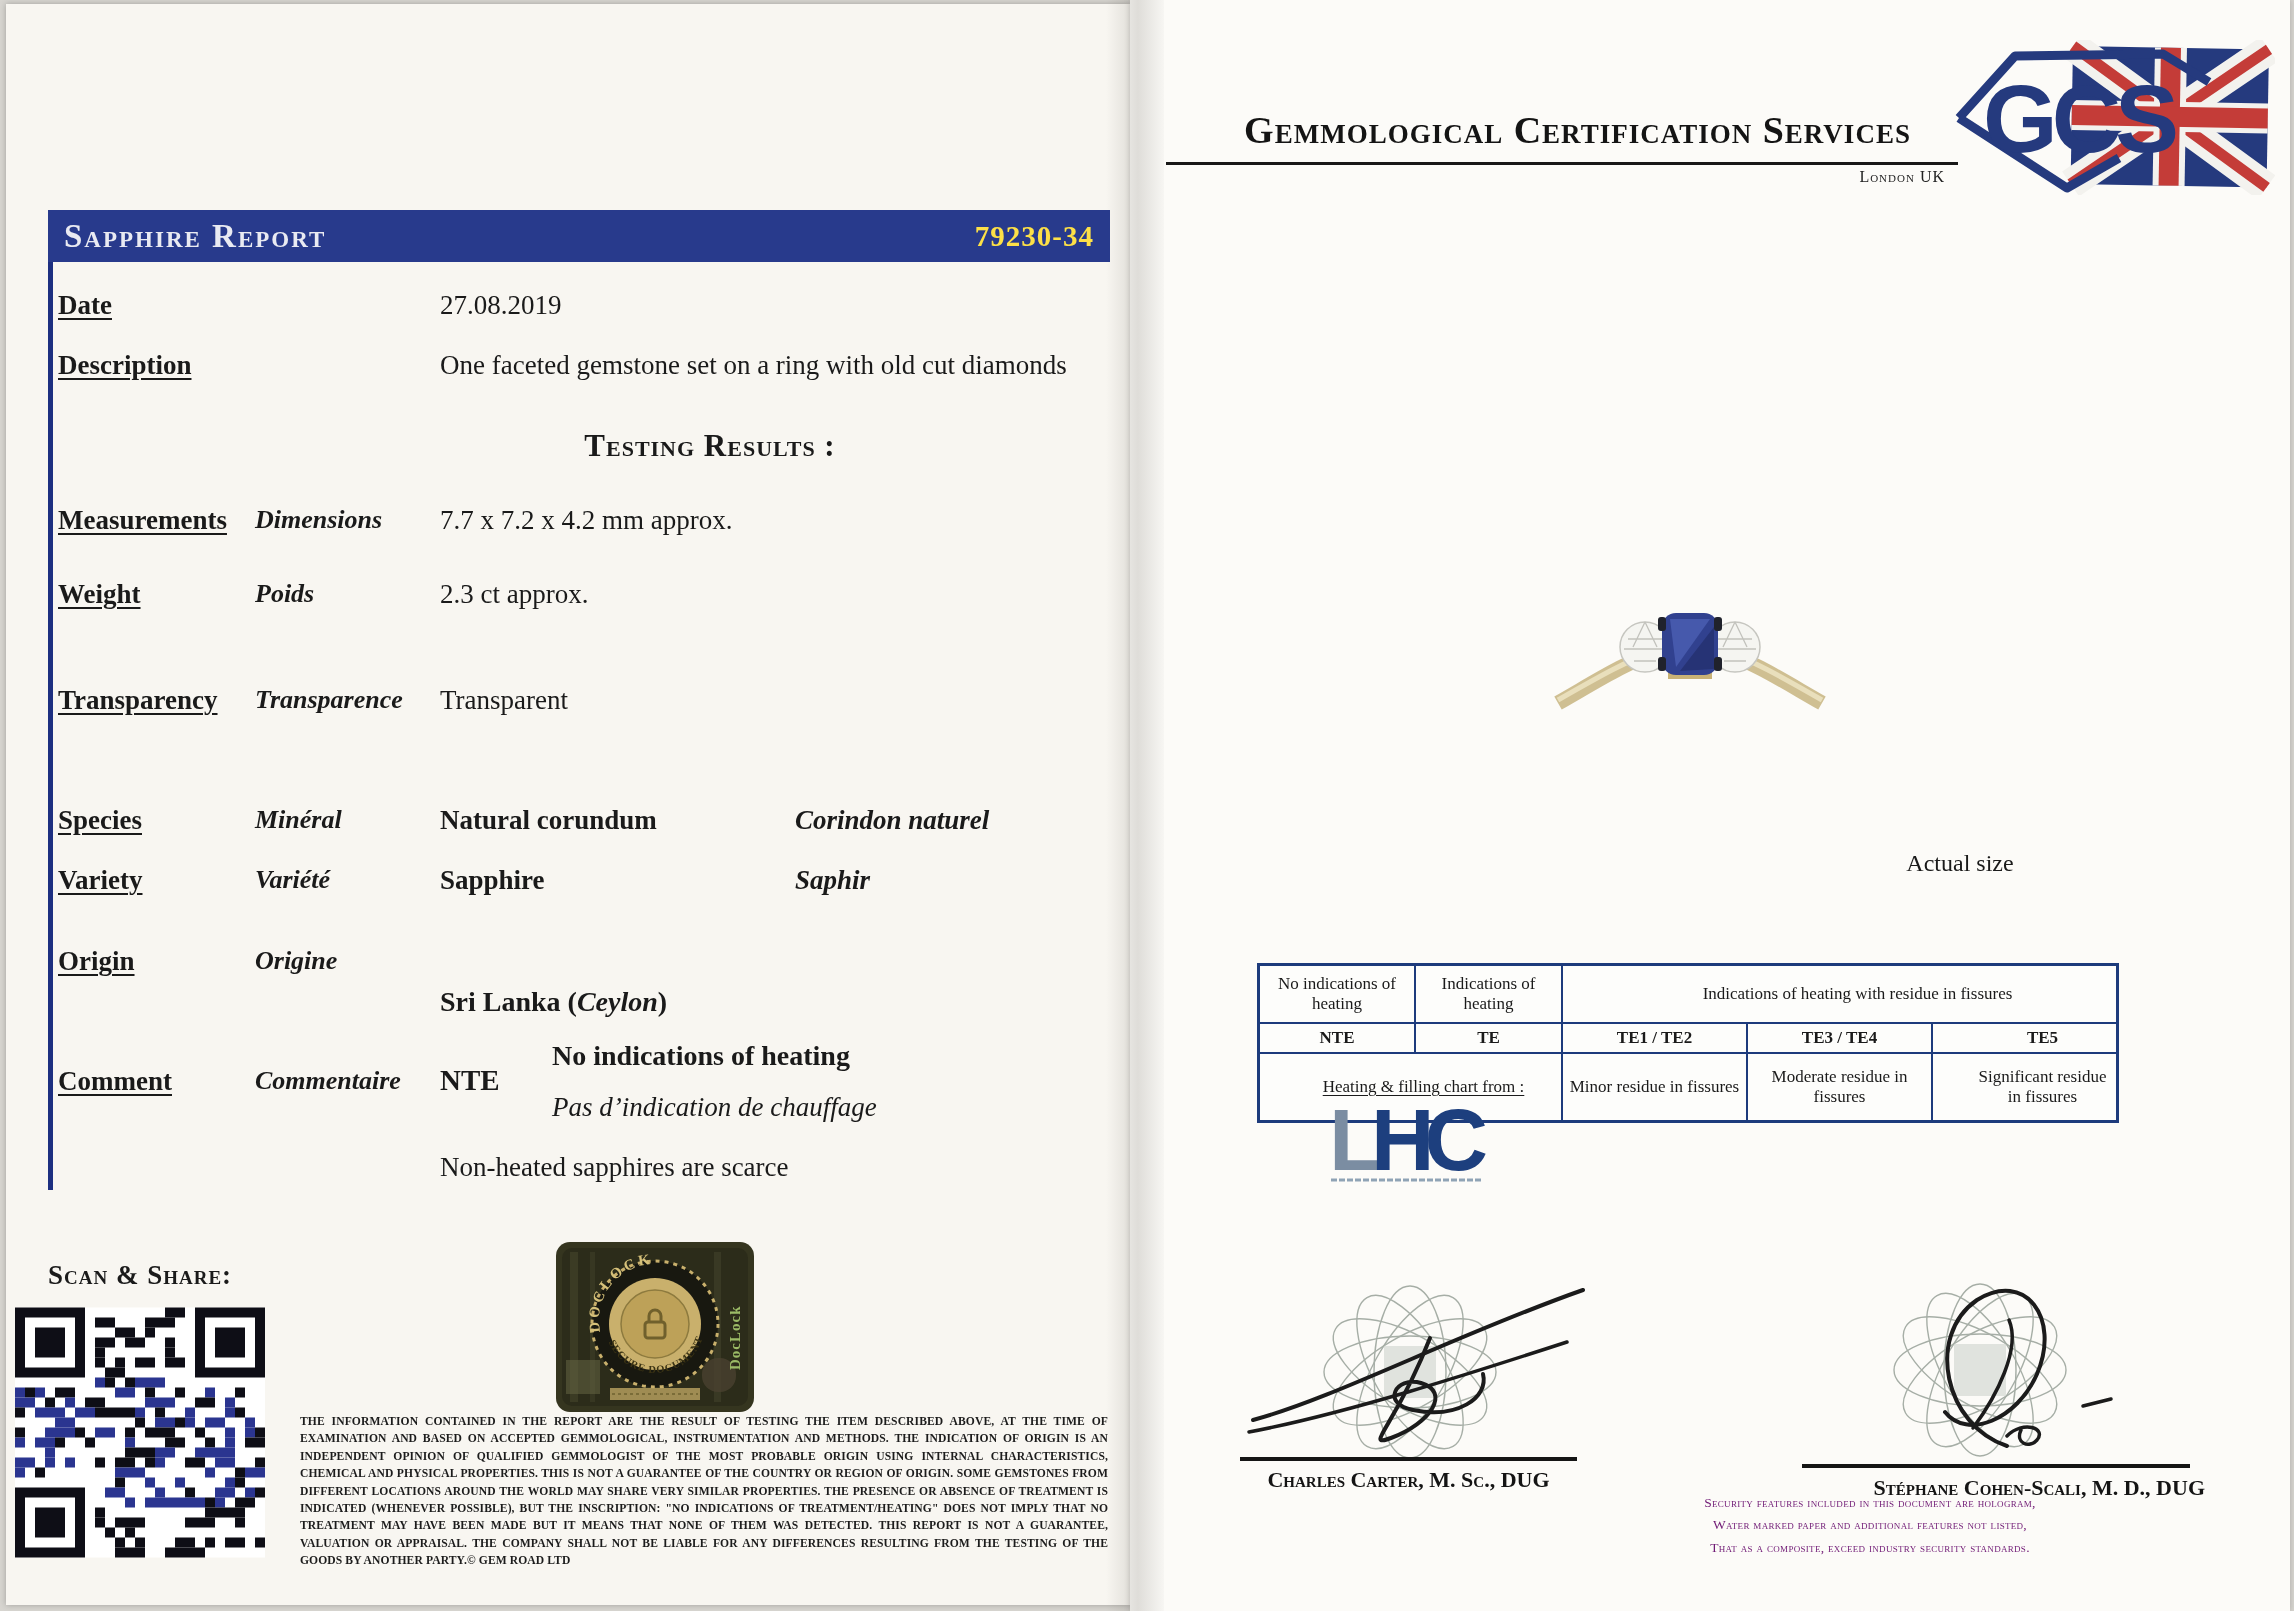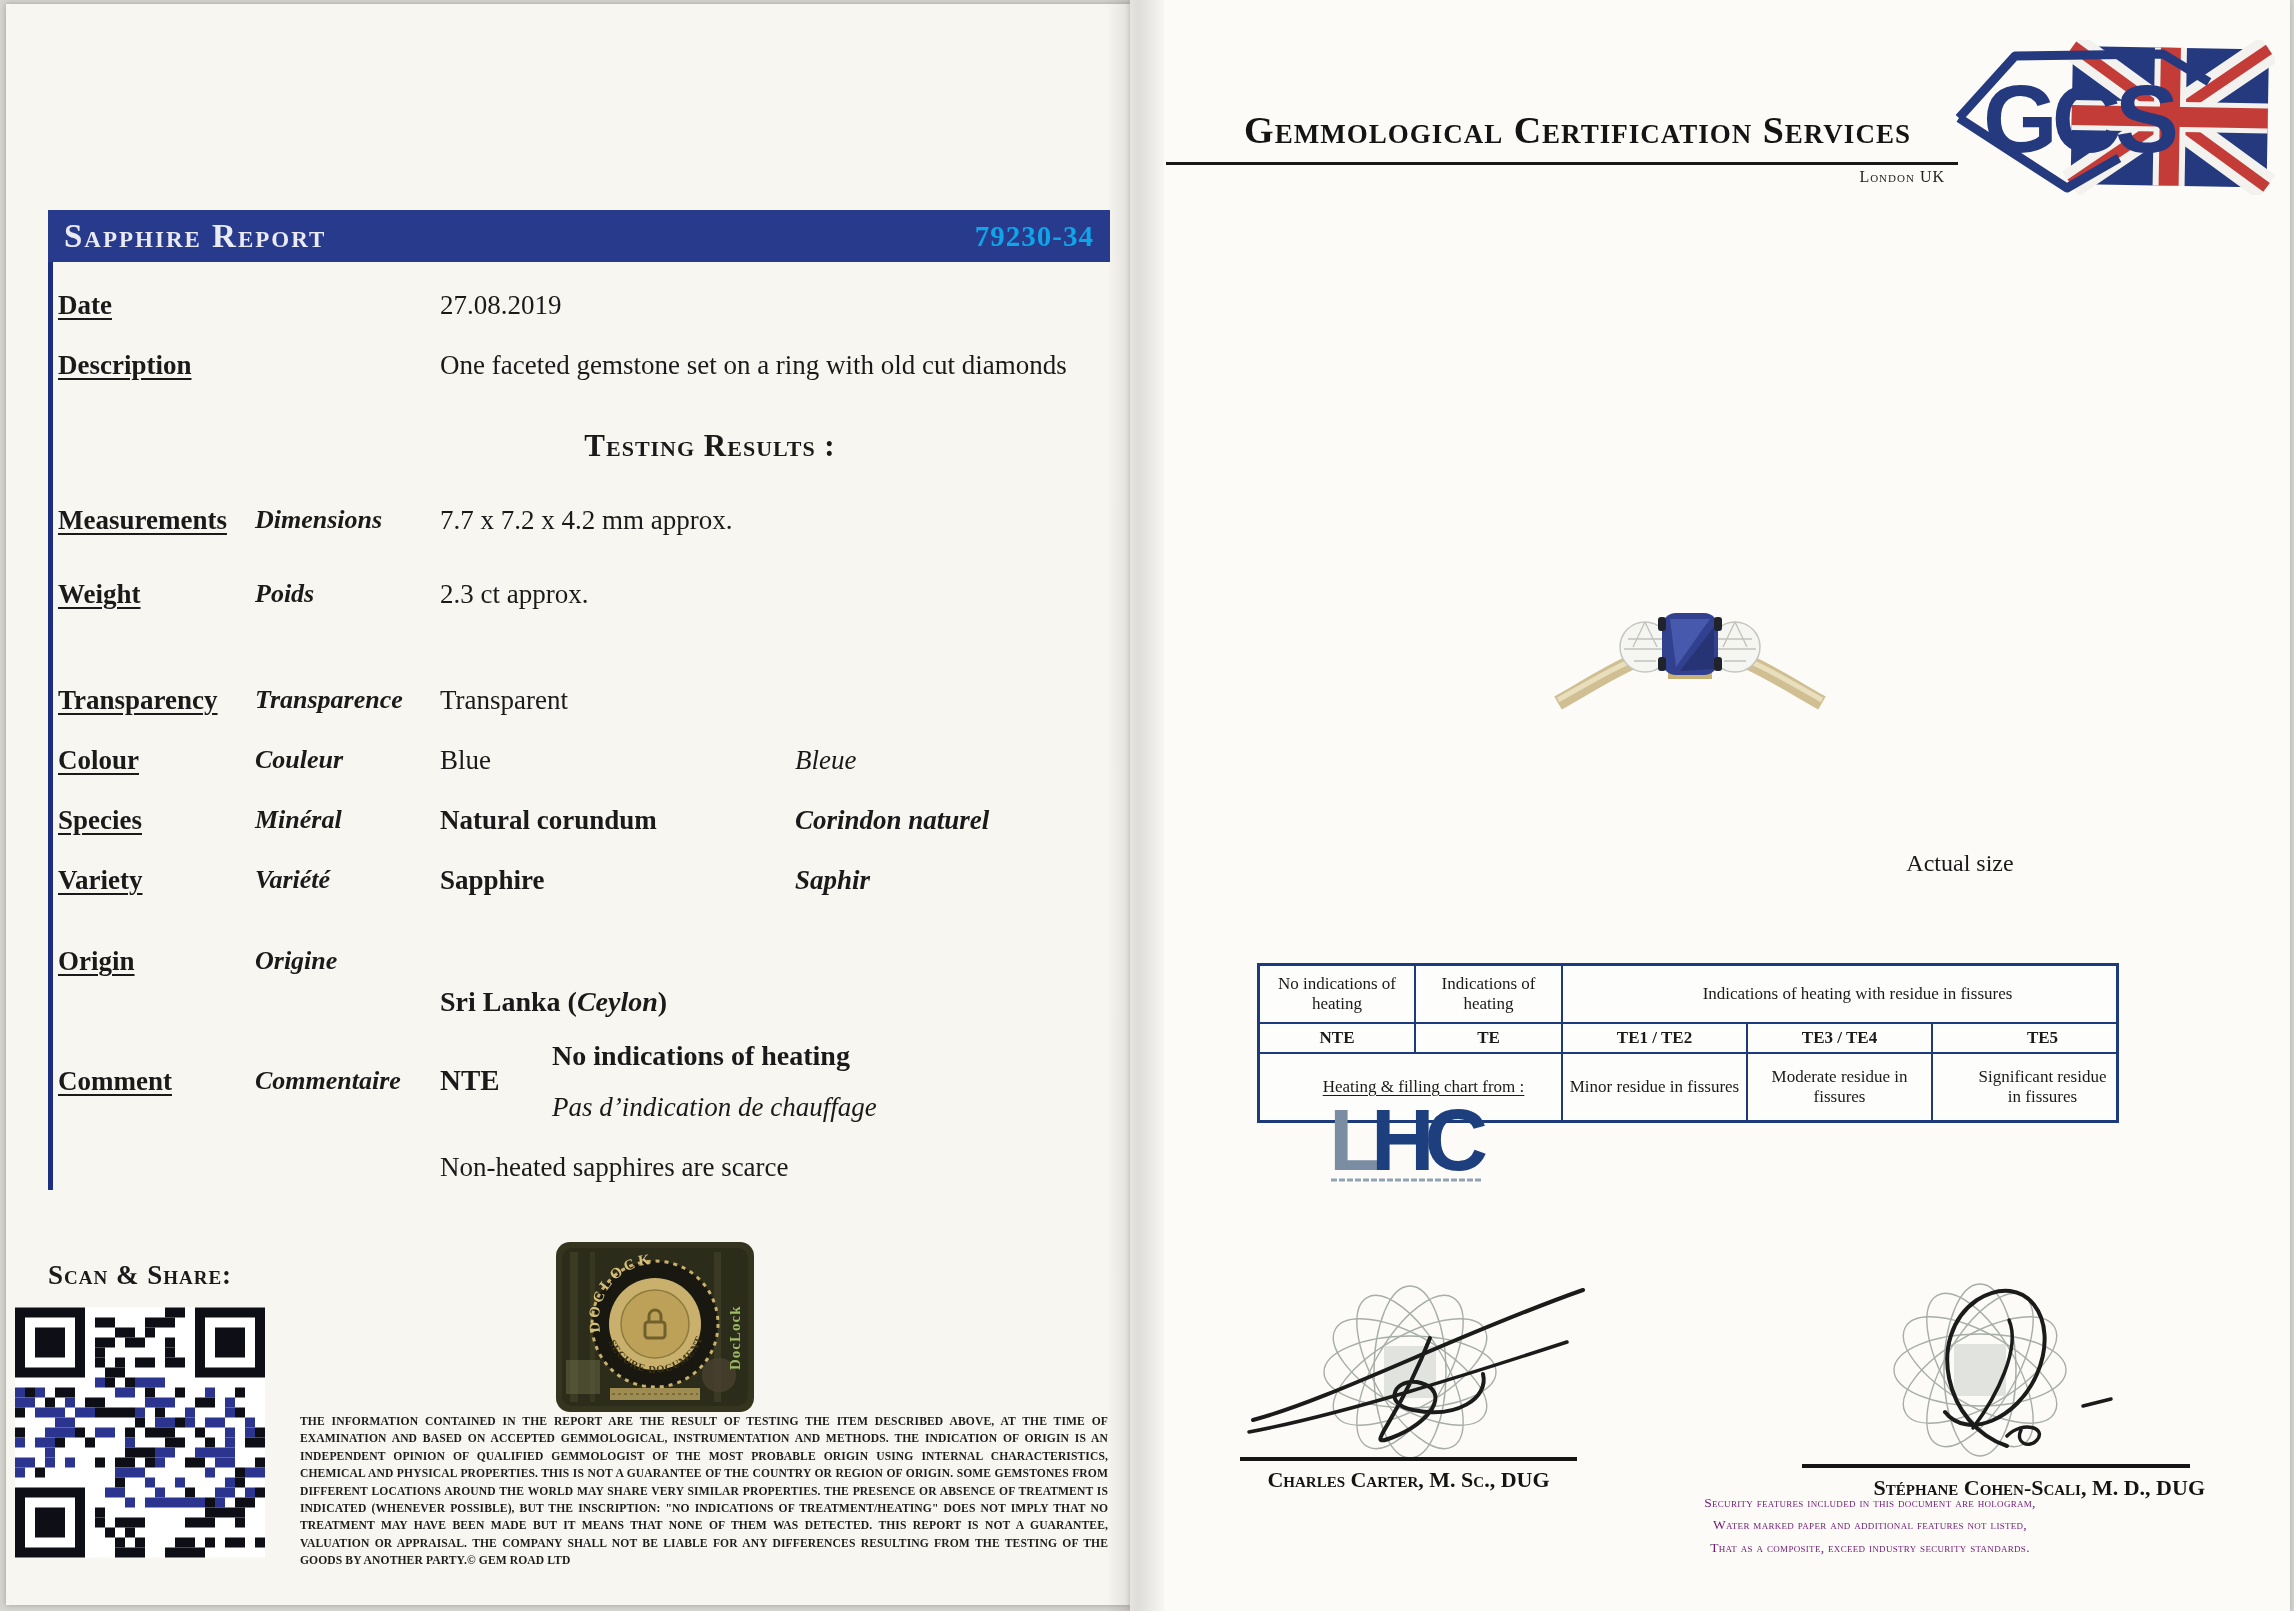--- a/index.html
+++ b/index.html
@@ -12,21 +12,21 @@
   #sheet{position:absolute;inset:0;}
   .paper-left{position:absolute;left:6px;top:4px;width:1124px;height:1601px;background:#f8f6f1;box-shadow:0 0 6px rgba(0,0,0,.25);}
   .paper-right{position:absolute;left:1130px;top:0;width:1160px;height:1611px;background:#fcfbf8;box-shadow:0 0 6px rgba(0,0,0,.2);}
   .fold{position:absolute;left:1106px;top:0;width:58px;height:1611px;
     background:linear-gradient(to right,rgba(0,0,0,0) 0%,rgba(90,85,75,.18) 55%,rgba(0,0,0,.02) 100%);}
 
   
   .report-bar{position:absolute;left:48px;top:210px;width:1062px;height:52px;background:#283a8c;
     display:flex;justify-content:space-between;align-items:center;padding:0 16px;box-sizing:border-box;}
   .report-bar .t{font-variant:small-caps;font-size:33px;font-weight:600;letter-spacing:2px;color:#e9eaf2;}
-  .report-bar .n{font-size:29px;font-weight:600;letter-spacing:1px;color:#0ea5e9;}
+  .report-bar .n{font-size:29px;font-weight:600;letter-spacing:1px;color:#fde047;}
   .vrule{position:absolute;left:48px;top:262px;width:5px;height:928px;background:#1d2f80;}
 
   .prow{position:absolute;left:58px;width:1055px;height:40px;}
   .prow .c1{position:absolute;left:0;font-weight:700;font-size:27px;text-decoration:underline;text-decoration-thickness:2px;text-underline-offset:4px;}
   .prow .c2{position:absolute;left:197px;font-weight:700;font-style:italic;font-size:26px;}
   .prow .c3{position:absolute;left:382px;font-size:27px;}
   .prow .c4{position:absolute;left:737px;font-style:italic;font-size:27px;}
   .prow.bold .c3{font-weight:700;}
   .prow.bold .c4{font-weight:700;}
 
@@ -114,26 +114,20 @@
   </div>
   <div class="prow" style="top:579px">
     <span class="c1">Weight</span>
     <span class="c2">Poids</span>
     <span class="c3">2.3 ct approx.</span>
   </div>
   <div class="prow" style="top:685px">
     <span class="c1">Transparency</span>
     <span class="c2">Transparence</span>
     <span class="c3">Transparent</span>
-  </div>
-  <div class="prow" style="top:745px">
-    <span class="c1">Colour</span>
-    <span class="c2">Couleur</span>
-    <span class="c3">Blue</span>
-    <span class="c4">Bleue</span>
   </div>
   <div class="prow bold" style="top:805px">
     <span class="c1">Species</span>
     <span class="c2">Minéral</span>
     <span class="c3">Natural corundum</span>
     <span class="c4">Corindon naturel</span>
   </div>
   <div class="prow" style="top:946px">
     <span class="c1">Origin</span>
     <span class="c2">Origine</span>

